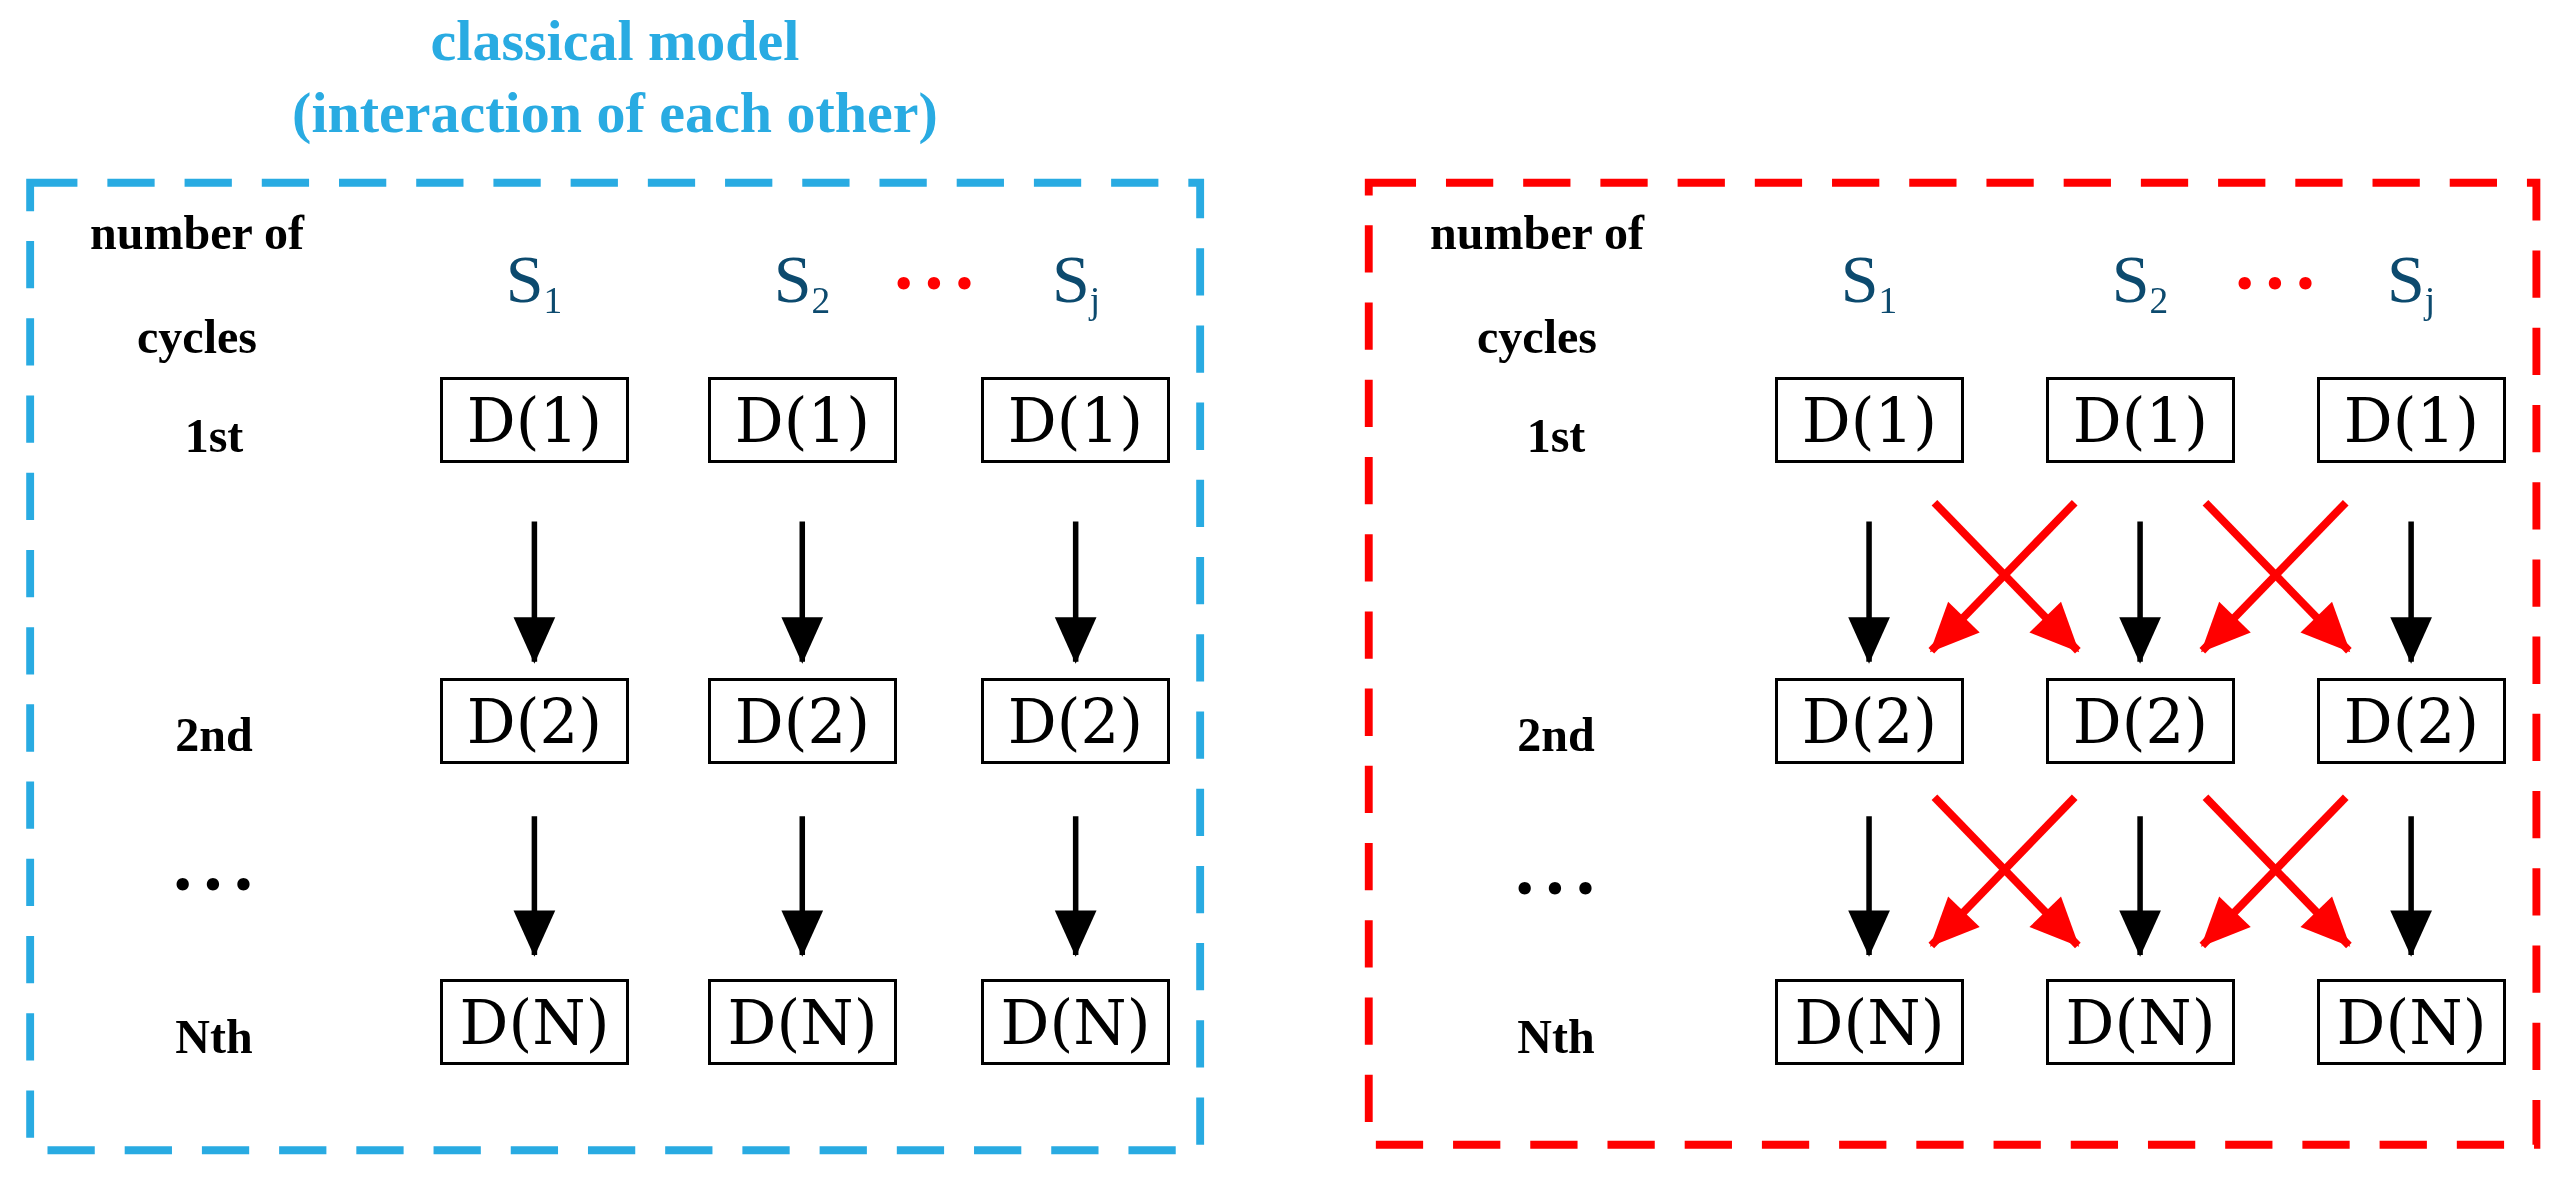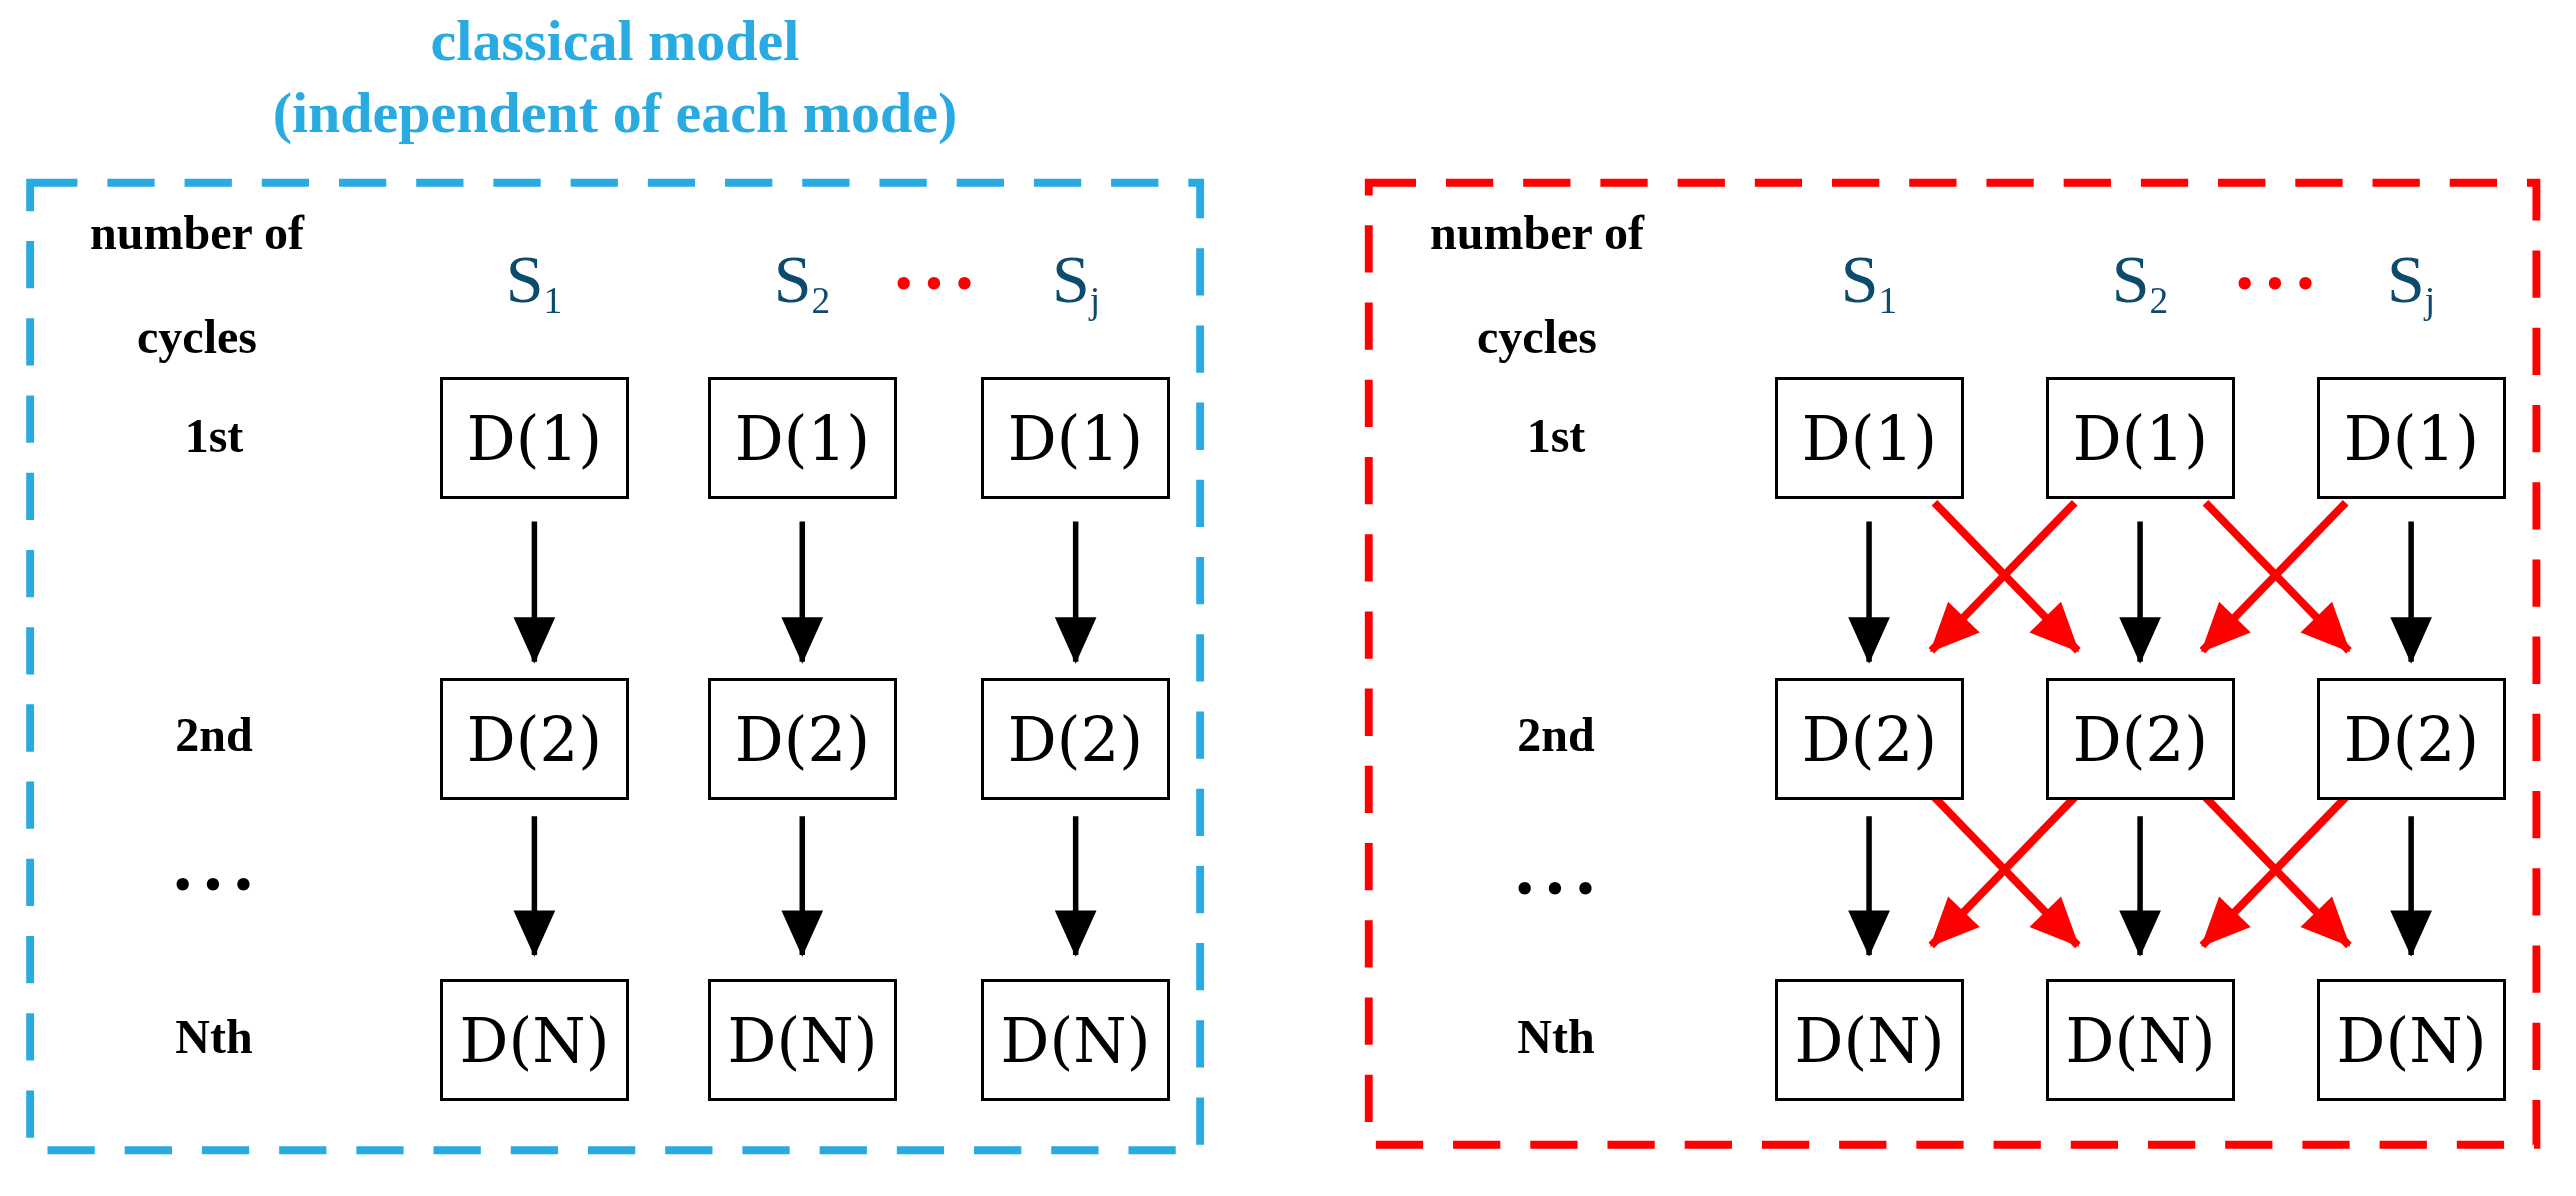--- a/index.html
+++ b/index.html
@@ -26,21 +26,21 @@
   .shead{font-weight:400;font-size:68px;color:#0c4a6e;}
   .shead sub{font-size:0.55em;vertical-align:-0.28em;}
 
   
   .dots{font-family:"DejaVu Sans","Liberation Sans",sans-serif;
         font-weight:700;font-size:35px;letter-spacing:7.9px;}
   .dots.red{color:#FF0000;}
   .dots.black{color:#000000;}
 
   
-  .dbox{position:absolute;width:189px;height:122px;box-sizing:border-box;
+  .dbox{position:absolute;width:189px;height:86px;box-sizing:border-box;
         background:#ffffff;border:3.2px solid #000000;
         display:flex;align-items:center;justify-content:center;
         font-family:"DejaVu Serif","Liberation Serif",serif;
         font-size:61px;font-weight:400;color:#000000;}
 </style>
 </head>
 <body>
 
 <div class="stage">
 
@@ -82,21 +82,21 @@
       <line x1="2977" y1="638" x2="2795" y2="826" marker-end="url(#head-red)"></line>
       <line x1="2455" y1="1012" x2="2637" y2="1200" marker-end="url(#head-red)"></line>
       <line x1="2633" y1="1012" x2="2451" y2="1200" marker-end="url(#head-red)"></line>
       <line x1="2799" y1="1012" x2="2981" y2="1200" marker-end="url(#head-red)"></line>
       <line x1="2977" y1="1012" x2="2795" y2="1200" marker-end="url(#head-red)"></line>
     </g>
   </svg>
 
   <div class="panel-title panel-title-left cyan">
     <div>classical model</div>
-    <div>(independent of each mode)</div>
+    <div>(interaction of each other)</div>
   </div>
 
   <div class="ctr rowlbl" style="left:197px;top:232px">number of</div>
   <div class="ctr rowlbl" style="left:197px;top:336px">cycles</div>
 
   <div class="ctr shead" style="left:534px;top:281px"><span>S</span><sub>1</sub></div>
   <div class="ctr shead" style="left:802px;top:281px"><span>S</span><sub>2</sub></div>
   <div class="ctr dots red" style="left:938px;top:285px">•••</div>
   <div class="ctr shead" style="left:1076px;top:281px"><span>S</span><sub>j</sub></div>
 

